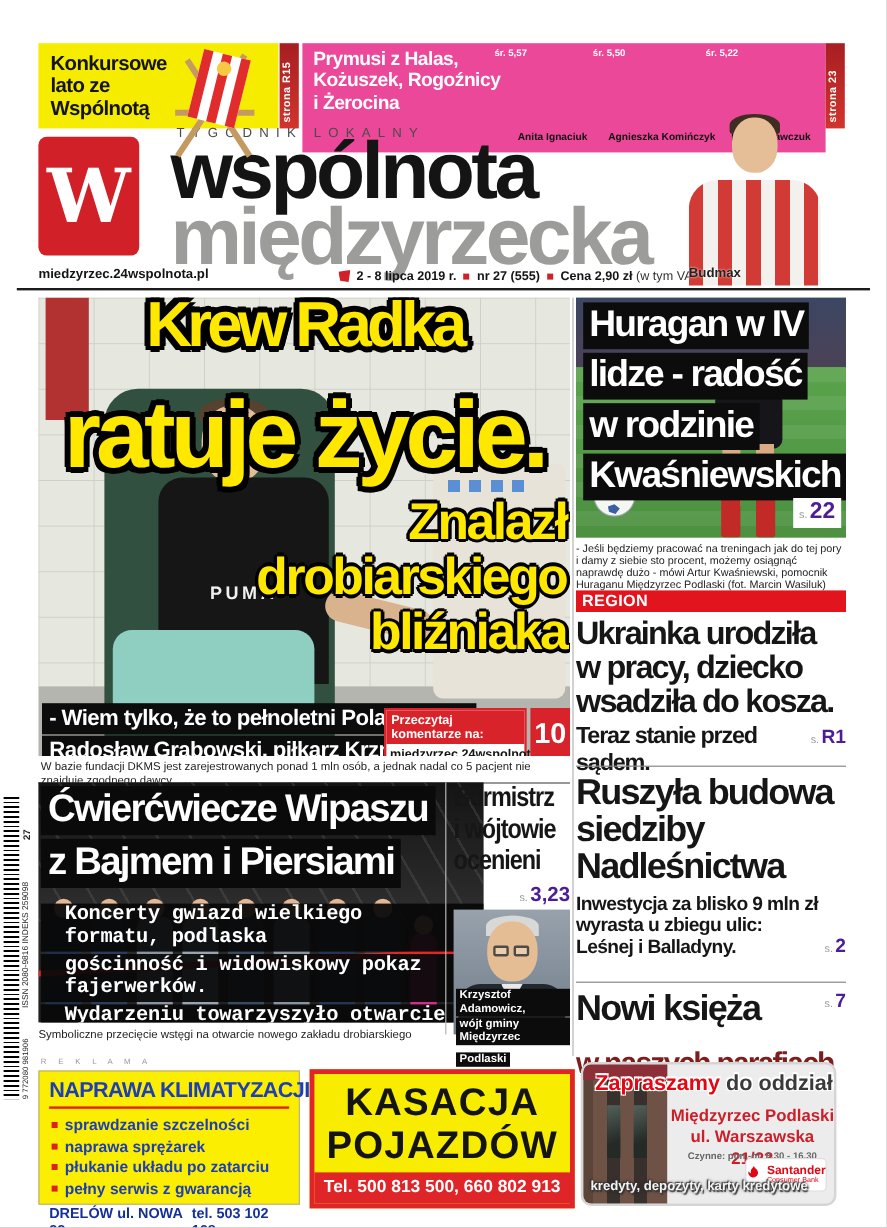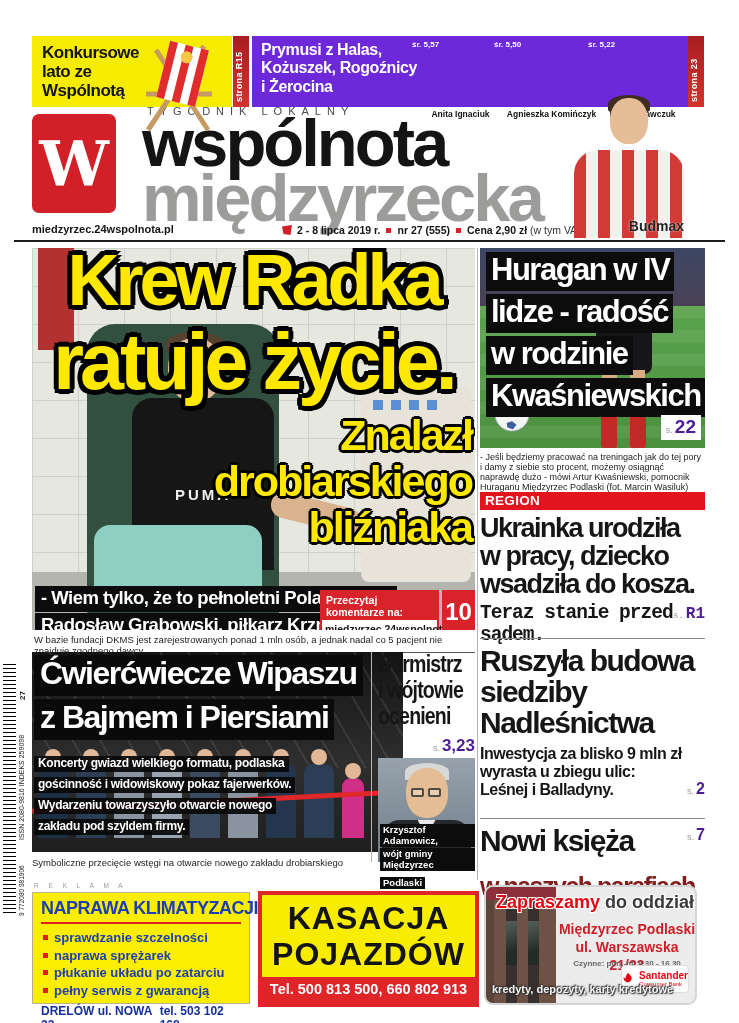--- a/index.html
+++ b/index.html
@@ -12,21 +12,21 @@
 
   
   #promo-yellow { left:32px; top:36px; width:200px; height:71px; background:#f6ec00; padding:7px 0 0 10px; }
   #promo-yellow .ln { font-size:17px; font-weight:bold; color:#141414; line-height:1.12; letter-spacing:-0.5px; }
   #deckchair { left:126px; top:32px; z-index:3; }
   .vstrip { width:16px; background:linear-gradient(180deg,#a81e22,#d2342d); color:#fff; }
   #strip-r15 { left:233px; top:36px; height:71px; }
   #strip-23  { left:688px; top:36px; height:71px; }
   .vstrip span { position:absolute; left:1px; top:66px; transform-origin:0 0; transform:rotate(-90deg);
     white-space:nowrap; font-size:9px; font-weight:bold; letter-spacing:.4px; }
-  #promo-green { left:252px; top:36px; width:436px; height:71px; background:#6d28d9; }
+  #promo-green { left:252px; top:36px; width:436px; height:91px; background:#ec4899; }
   #promo-green .title { position:absolute; left:9px; top:5px; width:180px; color:#fff; font-weight:bold;
     font-size:16px; line-height:1.15; letter-spacing:-0.4px; }
   .avg { position:absolute; top:4px; color:#fff; font-weight:bold; font-size:8px; }
   #avg1 { left:160px; } #avg2 { left:242px; } #avg3 { left:336px; }
   .portrait { position:absolute; top:5px; width:52px; height:66px;
     background:
       radial-gradient(ellipse 16px 10px at 50% 78%, #7b6556 0 99%, transparent 100%),
       radial-gradient(circle 11px at 50% 42%, #e9c5a2 0 99%, transparent 100%),
       radial-gradient(ellipse 17px 22px at 50% 38%, #46engaged 0, transparent 0),
       radial-gradient(ellipse 18px 24px at 50% 36%, #4a3526 0 99%, transparent 100%),
@@ -39,21 +39,21 @@
   #logo-w { left:32px; top:114px; width:84px; height:99px; background:#d12028; border-radius:7px;
     color:#fff; font-family:"DejaVu Serif", serif; font-weight:bold; font-size:62px;
     display:flex; align-items:center; justify-content:center; }
   #tagline { left:147px; top:105px; font-size:11px; letter-spacing:6px; color:#4a4a4a; }
   #title1 { left:142px; top:109px; font-size:67px; font-weight:bold; letter-spacing:-3px; color:#141414; line-height:1; }
   #title2 { left:142px; top:164px; font-size:67px; font-weight:bold; letter-spacing:-3px; color:#9c9c9b; line-height:1; }
   #player { left:552px; top:98px; width:153px; height:140px; z-index:4; }
   #player .jersey { position:absolute; left:22px; bottom:0; width:110px; height:88px;
     border-radius:24px 24px 0 0; overflow:hidden;
     background:repeating-linear-gradient(90deg,#d23a35 0 12px,#f3f1ee 12px 24px); }
-  #player .jtext { position:absolute; left:0; right:0; bottom:4px; text-align:right; font-size:14px;
+  #player .jtext { position:absolute; left:0; right:0; bottom:4px; text-align:left; font-size:11px;
     font-weight:bold; color:#222; text-shadow:0 0 2px #fff; }
   #player .phead { position:absolute; left:58px; top:0; width:38px; height:46px; background:#e5bd96; border-radius:46%; }
   #player .phair { position:absolute; left:56px; top:-3px; width:42px; height:18px; background:#3e2d20; border-radius:50% 50% 20% 20%; }
   #website { left:32px; top:223px; font-size:11px; font-weight:bold; color:#141414; }
   #issueline { left:282px; top:224px; display:flex; align-items:center; font-size:10.5px; color:#333; white-space:nowrap; }
   #issueline b { color:#141414; }
   .sq { width:5px; height:5px; background:#d12028; display:inline-block; margin:0 6px; }
   #minilogo { width:10px; height:10px; background:#d12028; margin-right:5px; clip-path:polygon(0 15%,100% 0,85% 100%,15% 90%); }
   #rule-masthead { left:14px; top:240px; width:711px; height:2px; background:#1c1c1c; }
 
@@ -71,21 +71,21 @@
   #lead .torso span { position:absolute; left:0; right:0; top:88px; text-align:center; color:#f0f0ee;
     font-size:15px; font-weight:bold; letter-spacing:3px; }
   #lead .blanket { position:absolute; left:62px; top:277px; width:168px; height:76px; background:#8fcfc2; border-radius:16px; }
   #lead .arm { position:absolute; left:238px; top:252px; width:92px; height:26px; background:#d9b38e; border-radius:13px; transform:rotate(14deg); }
   #lead .machine { position:absolute; right:4px; top:138px; width:110px; height:196px; background:#e7e3d8; border-radius:8px; }
   #lead .machine i { position:absolute; left:12px; top:14px; width:70px; height:10px;
     background:repeating-linear-gradient(90deg,#5b8fd4 0 10px,#e7e3d8 10px 18px); }
   .big-head { position:absolute; left:0; right:0; text-align:center; font-weight:bold; color:#ffe800;
     line-height:1; white-space:nowrap;
     text-shadow:5px 0 #000,-5px 0 #000,0 5px #000,0 -5px #000,4px 4px #000,-4px -4px #000,4px -4px #000,-4px 4px #000; }
-  #lh1 { top:-4px; font-size:72px; letter-spacing:-4px; }
+  #lh1 { top:-4px; font-size:53px; letter-spacing:-4px; }
   #lh2 { top:74px; font-size:79px; letter-spacing:-4px; }
   #lsub { position:absolute; right:3px; top:164px; text-align:right; font-weight:bold; color:#ffe800;
     font-size:43px; letter-spacing:-2px; line-height:1.07;
     text-shadow:3px 0 #000,-3px 0 #000,0 3px #000,0 -3px #000,2px 2px #000,-2px -2px #000,2px -2px #000,-2px 2px #000; }
   .chip { display:inline-block; background:#0c0c0c; color:#fff; font-weight:bold; padding:1px 6px 3px; }
   #lquote { position:absolute; left:3px; top:338px; font-size:18.5px; letter-spacing:-0.5px; }
   #lquote .chip { margin-bottom:1px; }
   #comments { position:absolute; left:288px; top:342px; width:119px; border:2px solid #d8232a; background:#fff; }
   #comments .cb-top { background:#d8232a; color:#fff; font-weight:bold; font-size:10.5px; padding:2px 4px; }
   #comments .cb-site { color:#141414; font-weight:bold; font-size:10.5px; padding:3px 3px; }
@@ -116,21 +116,21 @@
   #hphoto .hhead .chip { font-size:31px; letter-spacing:-1.5px; padding:0 5px 3px; margin-bottom:3px; }
   #s22 { position:absolute; right:4px; bottom:8px; background:#fff; padding:1px 5px 2px; }
   .pgref { font-weight:bold; color:#4c1d95; }
   .pgpre { font-weight:normal; color:#9a9a9a; font-size:9px; margin-right:2px; }
   #s22 .pgref { font-size:19px; }
   #hcaption { position:absolute; left:0; top:204px; width:225px; font-size:9px; line-height:1.12; color:#222; }
   #region { position:absolute; left:0; top:244px; width:225px; height:18px; background:#e2141e; color:#fff;
     font-weight:bold; font-size:13.5px; padding:1px 0 0 5px; letter-spacing:.3px; }
   .rhead { font-weight:bold; color:#161616; letter-spacing:-1.5px; line-height:1.04; }
   #ukr-h { position:absolute; left:0; top:266px; font-size:27px; }
-  #ukr-sub { position:absolute; left:0; top:354px; width:225px; display:flex; justify-content:space-between; align-items:baseline;font-family:Liberation Mono, monospace; }
+  #ukr-sub { position:absolute; left:0; top:354px; width:225px; display:flex; justify-content:space-between; align-items:baseline; }
   #ukr-sub .t { font-size:19.5px; font-weight:bold; letter-spacing:-1px; color:#161616; }
   #ukr-sub .pgref { font-size:16px; }
   .hr { position:absolute; left:0; width:225px; height:1px; background:#888; }
   #hr1 { top:390px; } #hr2 { top:570px; }
   #nad-h { position:absolute; left:0; top:397px; font-size:30px; }
   #nad-sub { position:absolute; left:0; top:497px; width:225px; font-size:16px; font-weight:bold;
     letter-spacing:-0.5px; line-height:1.12; color:#161616; }
   #nad-pg { position:absolute; right:0; top:532px; }
   #nad-pg .pgref { font-size:16px; }
   #ksi-1 { position:absolute; left:0; top:578px; width:225px; display:flex; justify-content:space-between; align-items:flex-start; }
@@ -146,21 +146,21 @@
       radial-gradient(circle 9px at 56% 55%, #c22 0 99%, transparent 100%),
       radial-gradient(circle 7px at 40% 70%, #a22 0 99%, transparent 100%); }
   #wipasz .figs { position:absolute; left:6px; right:6px; bottom:14px; display:flex; gap:8px; align-items:flex-end; }
   #wipasz .fig { width:30px; height:74px; border-radius:9px 9px 0 0; position:relative; }
   #wipasz .fig::before { content:''; position:absolute; top:-15px; left:50%; margin-left:-8px;
     width:16px; height:16px; border-radius:50%; background:#e2b896; }
   #wipasz .ribbon { position:absolute; left:0; right:0; bottom:48px; height:5px; background:#e02828; transform:rotate(-3deg); }
   #wipasz .whead { position:absolute; left:2px; top:3px; }
   #wipasz .whead .chip { font-size:32px; letter-spacing:-1.5px; padding:0 6px 4px; margin-bottom:3px; background:#0a0a0a; }
   #wipasz .overlay { position:absolute; left:2px; top:101px; }
-  #wipasz .overlay .chip { font-size:12px; letter-spacing:-0.3px; padding:0 4px 2px; margin-bottom:2px; background:rgba(8,8,8,.94); }
+  #wipasz .overlay .chip { font-size:17px; letter-spacing:-0.3px; padding:0 20px 2px; margin-bottom:2px; background:rgba(8,8,8,.94);font-family:Liberation Mono, monospace; }
   #wip-caption { left:32px; top:857px; width:334px; font-size:9.5px; color:#222; }
   #vrule2 { left:371px; top:652px; width:1px; height:210px; background:#b5b5b5; }
 
   
   #burm { left:378px; top:652px; width:97px; height:228px; }
   #burm .bh { font-size:23px; font-weight:bold; color:#161616; letter-spacing:-1px; line-height:1.12;
     transform:scaleX(.85); transform-origin:0 0; white-space:nowrap; }
   #burm .pgrow { position:absolute; right:0; top:84px; }
   #burm .pgrow .pgref { font-size:17px; }
   #bphoto { position:absolute; left:0; top:106px; width:97px; height:104px; overflow:hidden;

